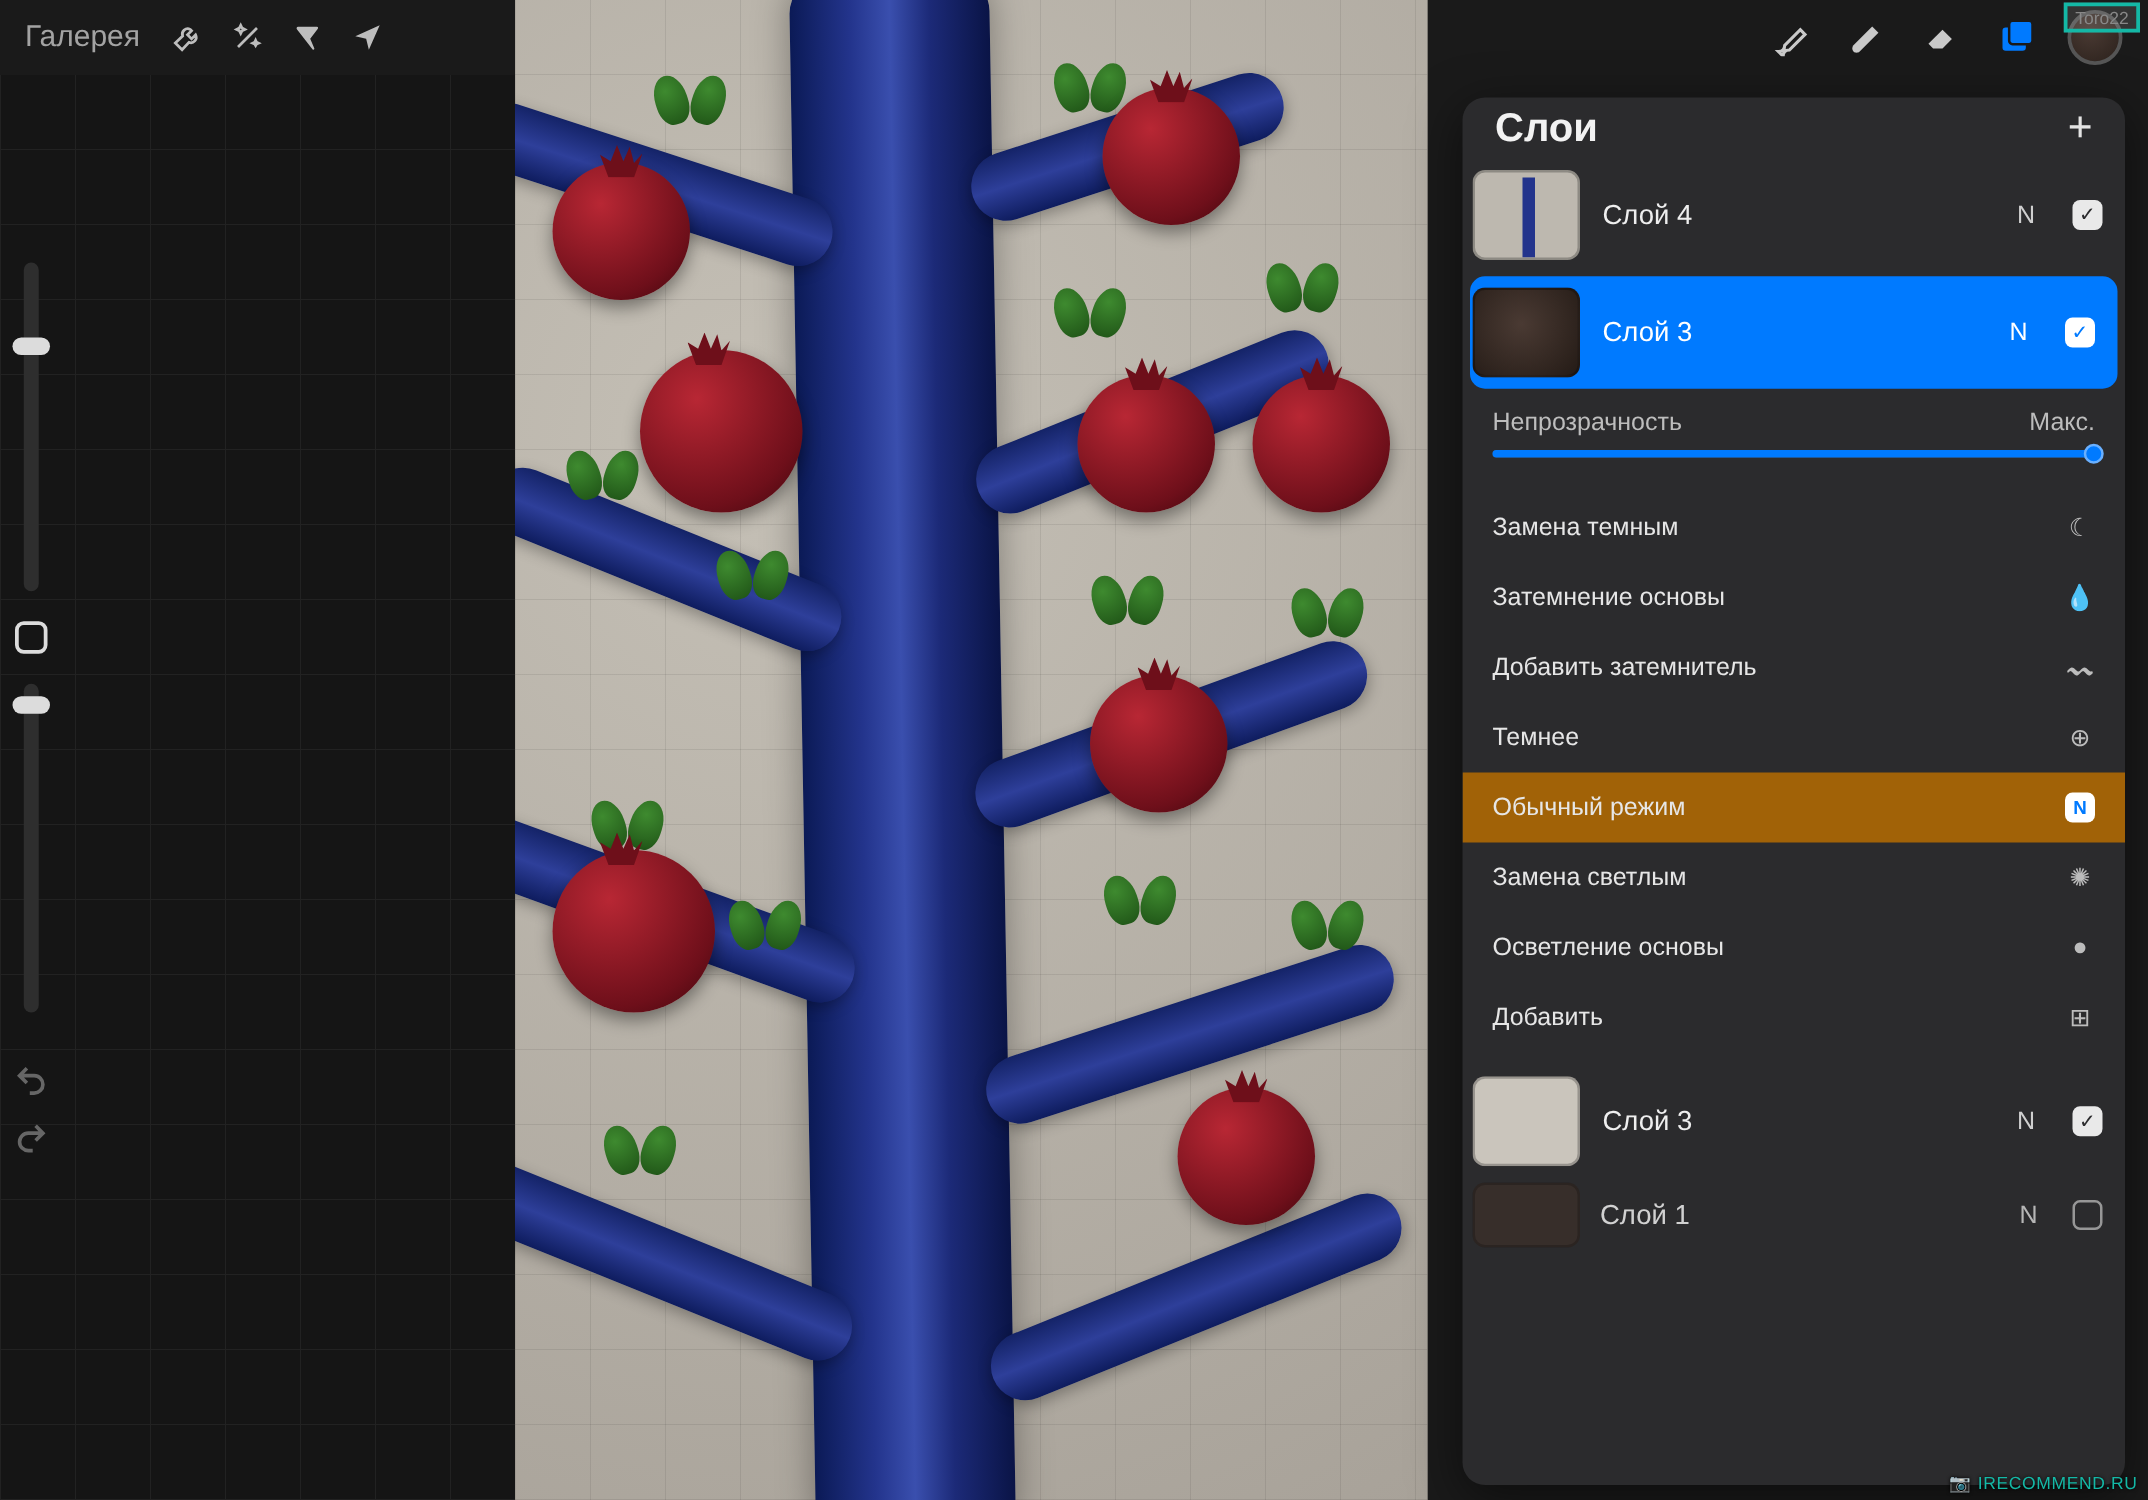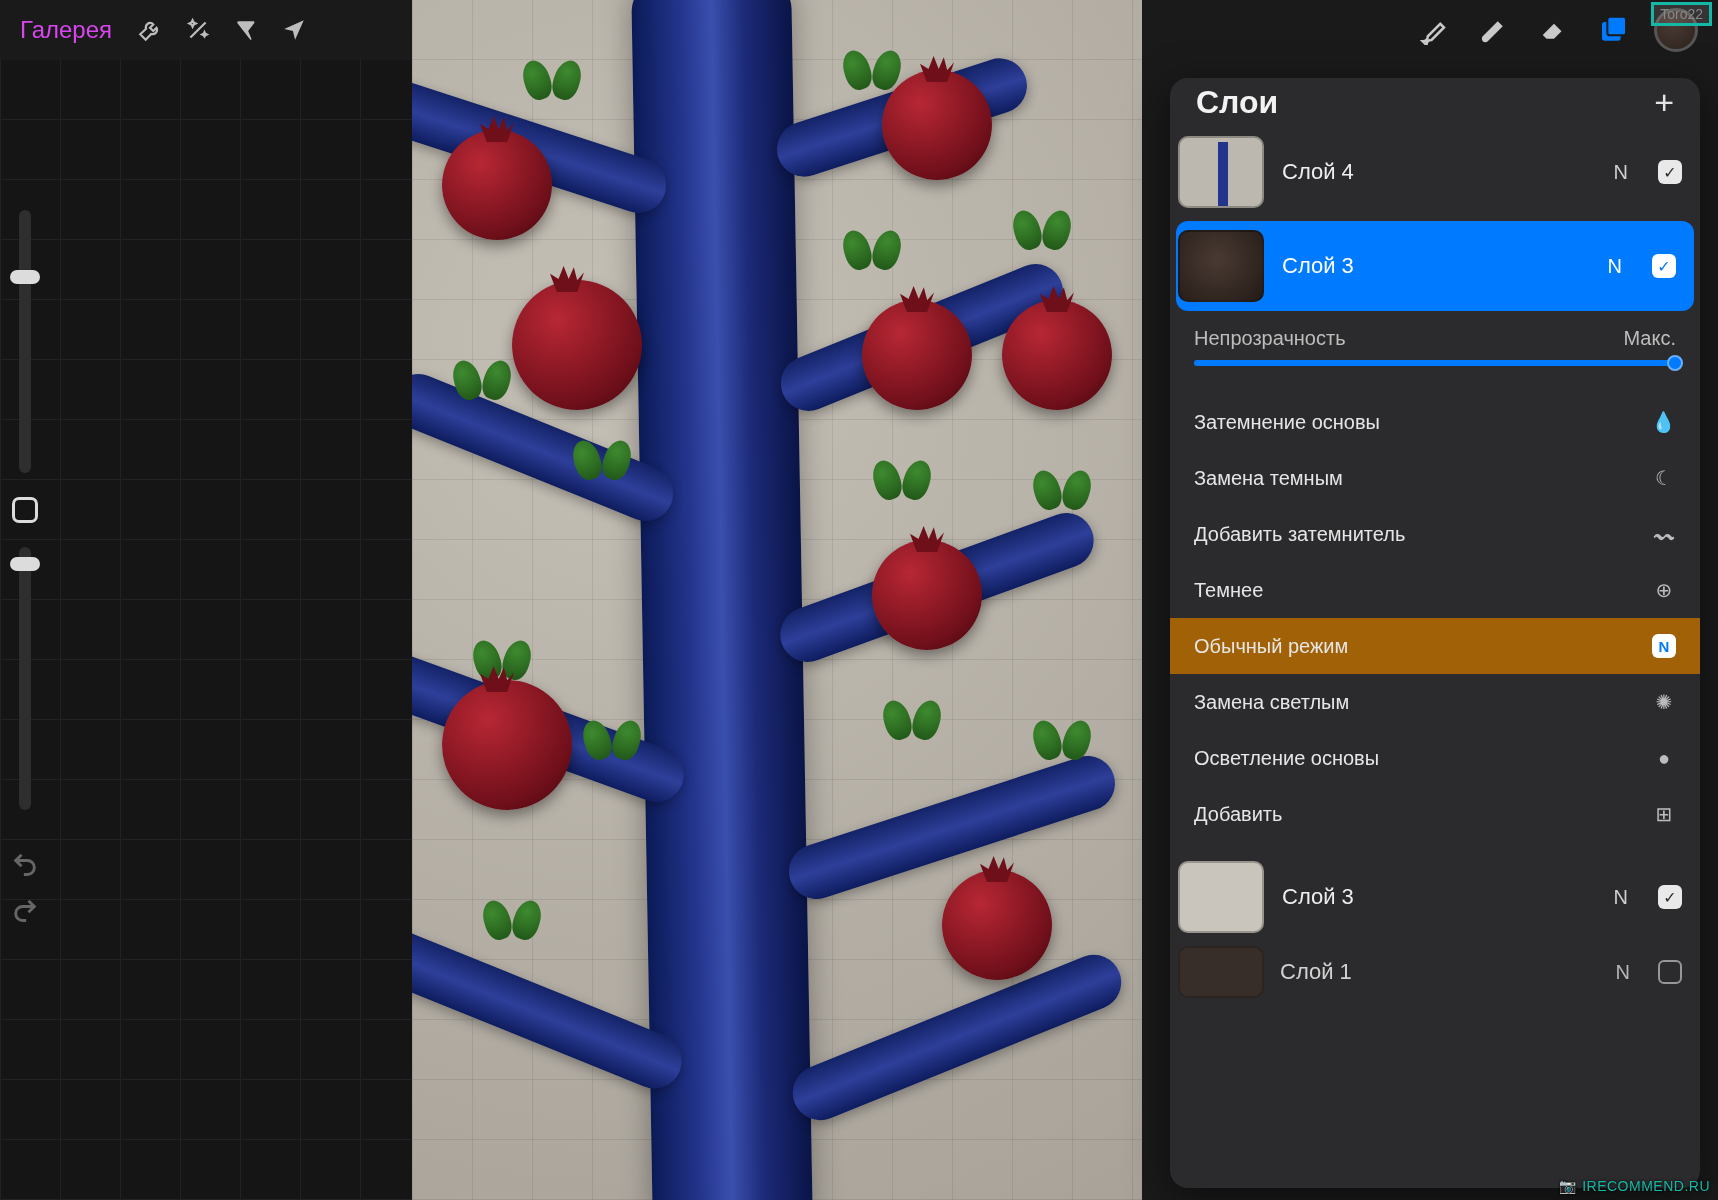--- a/index.html
+++ b/index.html
@@ -1,20 +1,20 @@
 <!DOCTYPE html>
 <html><head>
 <meta charset="utf-8">
 <style>
   * { margin:0; padding:0; box-sizing:border-box; font-family:-apple-system,BlinkMacSystemFont,"Segoe UI",sans-serif; }
   body { width:1718px; height:1200px; background:#1a1a1a; overflow:hidden; position:relative; color:#fff; }
 
   
   .topbar { position:absolute; top:0; left:0; right:0; height:60px; display:flex; align-items:center; padding:0 20px; z-index:5; }
-  .topbar .gallery { font-size:24px; color:#d946ef; margin-right:14px;text-align:right; }
+  .topbar .gallery { font-size:24px; color:#a3a3a3; margin-right:14px;text-align:right; }
   .topbar .tool-ico { width:48px; height:48px; display:flex; align-items:center; justify-content:center; color:#bdbdbd; }
   .topbar .spacer { flex:1; }
   .topbar .rtool { width:60px; height:60px; display:flex; align-items:center; justify-content:center; color:#c9c9c9; }
   .topbar .layers-ico { color:#007aff; }
   .topbar .color-swatch { width:44px; height:44px; border-radius:50%; background:radial-gradient(circle at 40% 35%, #4a3a33, #2b211c); border:3px solid #555; margin-left:10px; }
 
   .watermark-user { position:absolute; top:2px; right:6px; font-size:14px; color:#888; background:rgba(200,200,200,.15); padding:1px 6px; border:3px solid #14b8a6; z-index:30; }
   .watermark-site { position:absolute; bottom:6px; right:8px; font-size:14px; color:#14b8a6; letter-spacing:.5px; z-index:30; text-shadow:0 0 3px #000; }
 
   
@@ -221,26 +221,26 @@
       <span>Макс.</span>
     </div>
     <div class="op-slider">
       <div class="op-fill"></div>
         <div class="op-thumb"></div>
     </div>
   </div>
 
   <div class="mode-list">
     <div class="mode-item">
+        <span>Замена темным</span>
+        <span class="mode-ico">☾</span>
+      </div>
+    <div class="mode-item">
         <span>Затемнение основы</span>
         <span class="mode-ico">💧</span>
-      </div>
-    <div class="mode-item">
-        <span>Замена темным</span>
-        <span class="mode-ico">☾</span>
       </div>
     <div class="mode-item">
         <span>Добавить затемнитель</span>
         <span class="mode-ico">〰</span>
       </div>
     <div class="mode-item">
         <span>Темнее</span>
         <span class="mode-ico">⊕</span>
       </div>
     <div class="mode-item selected">

